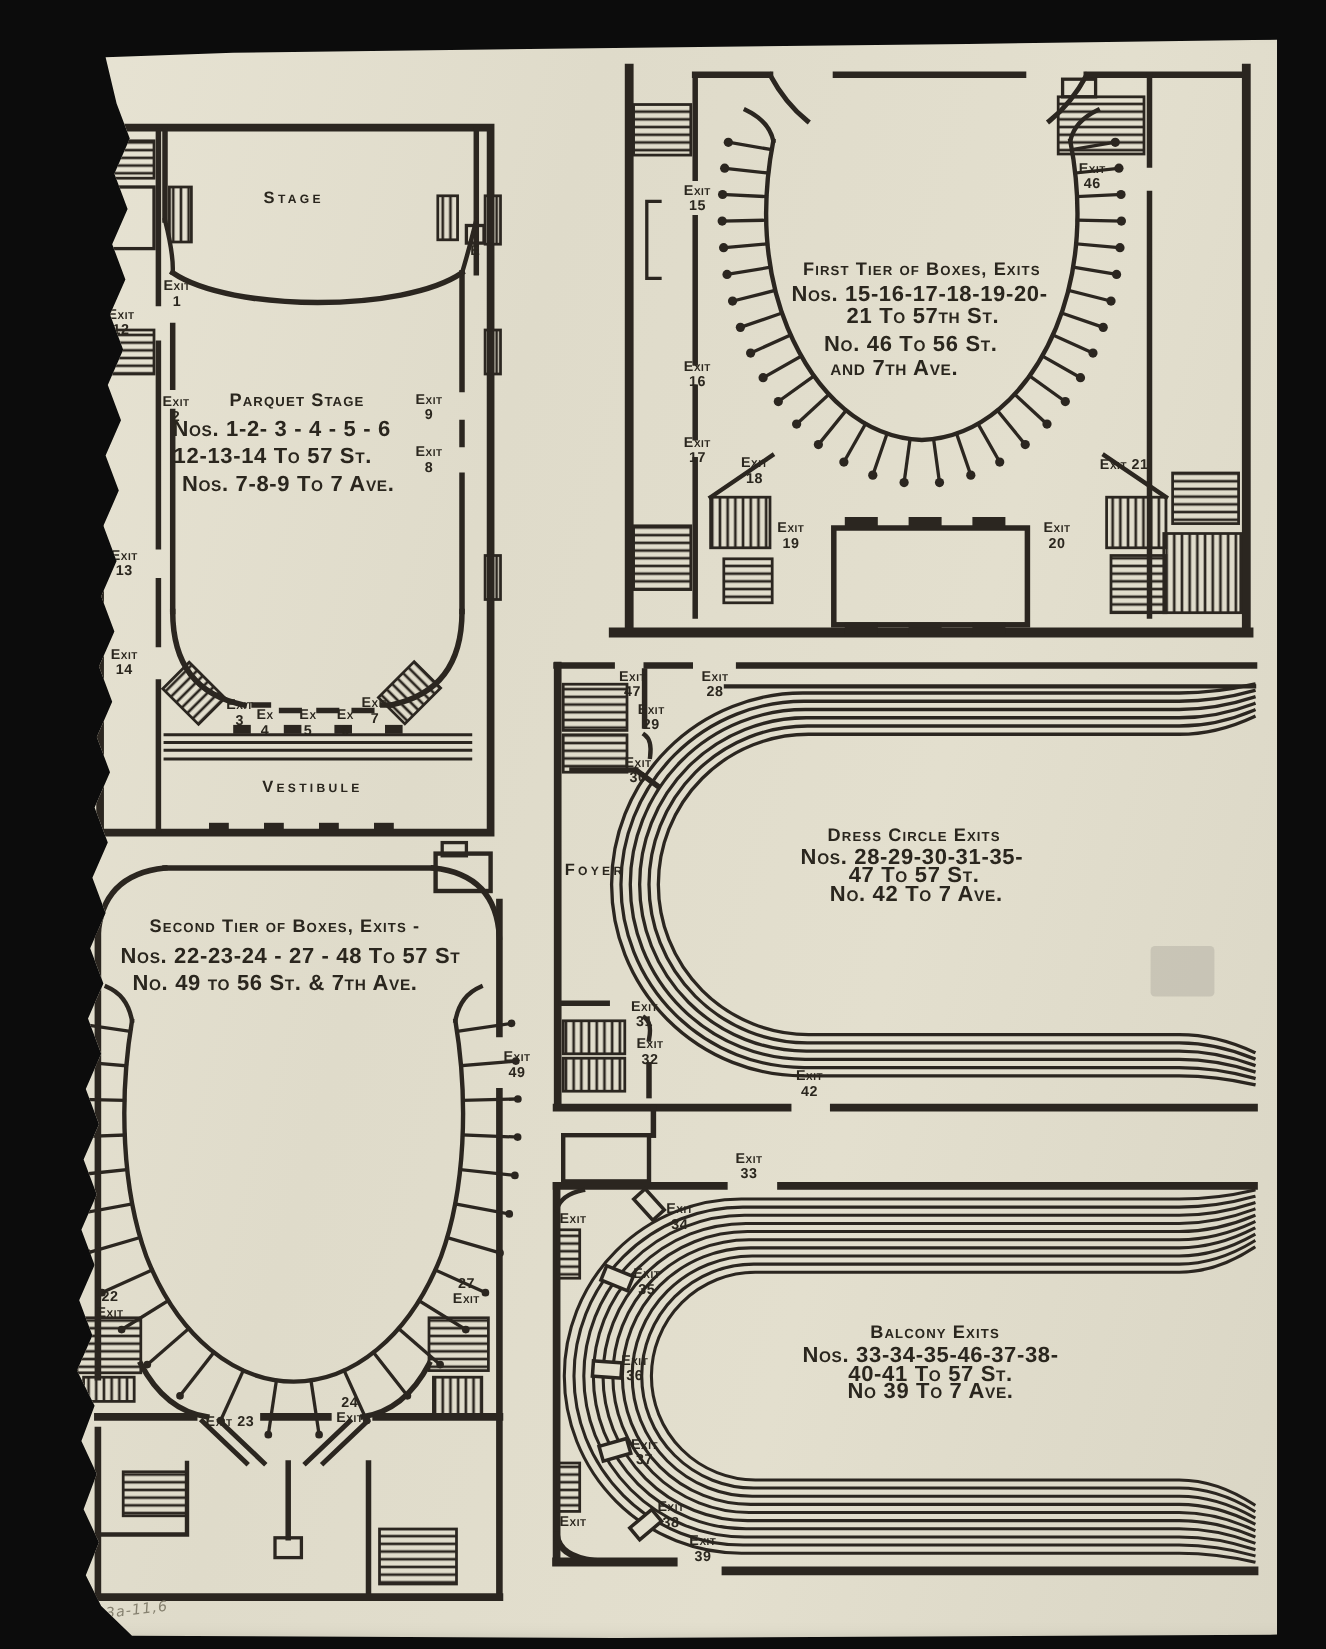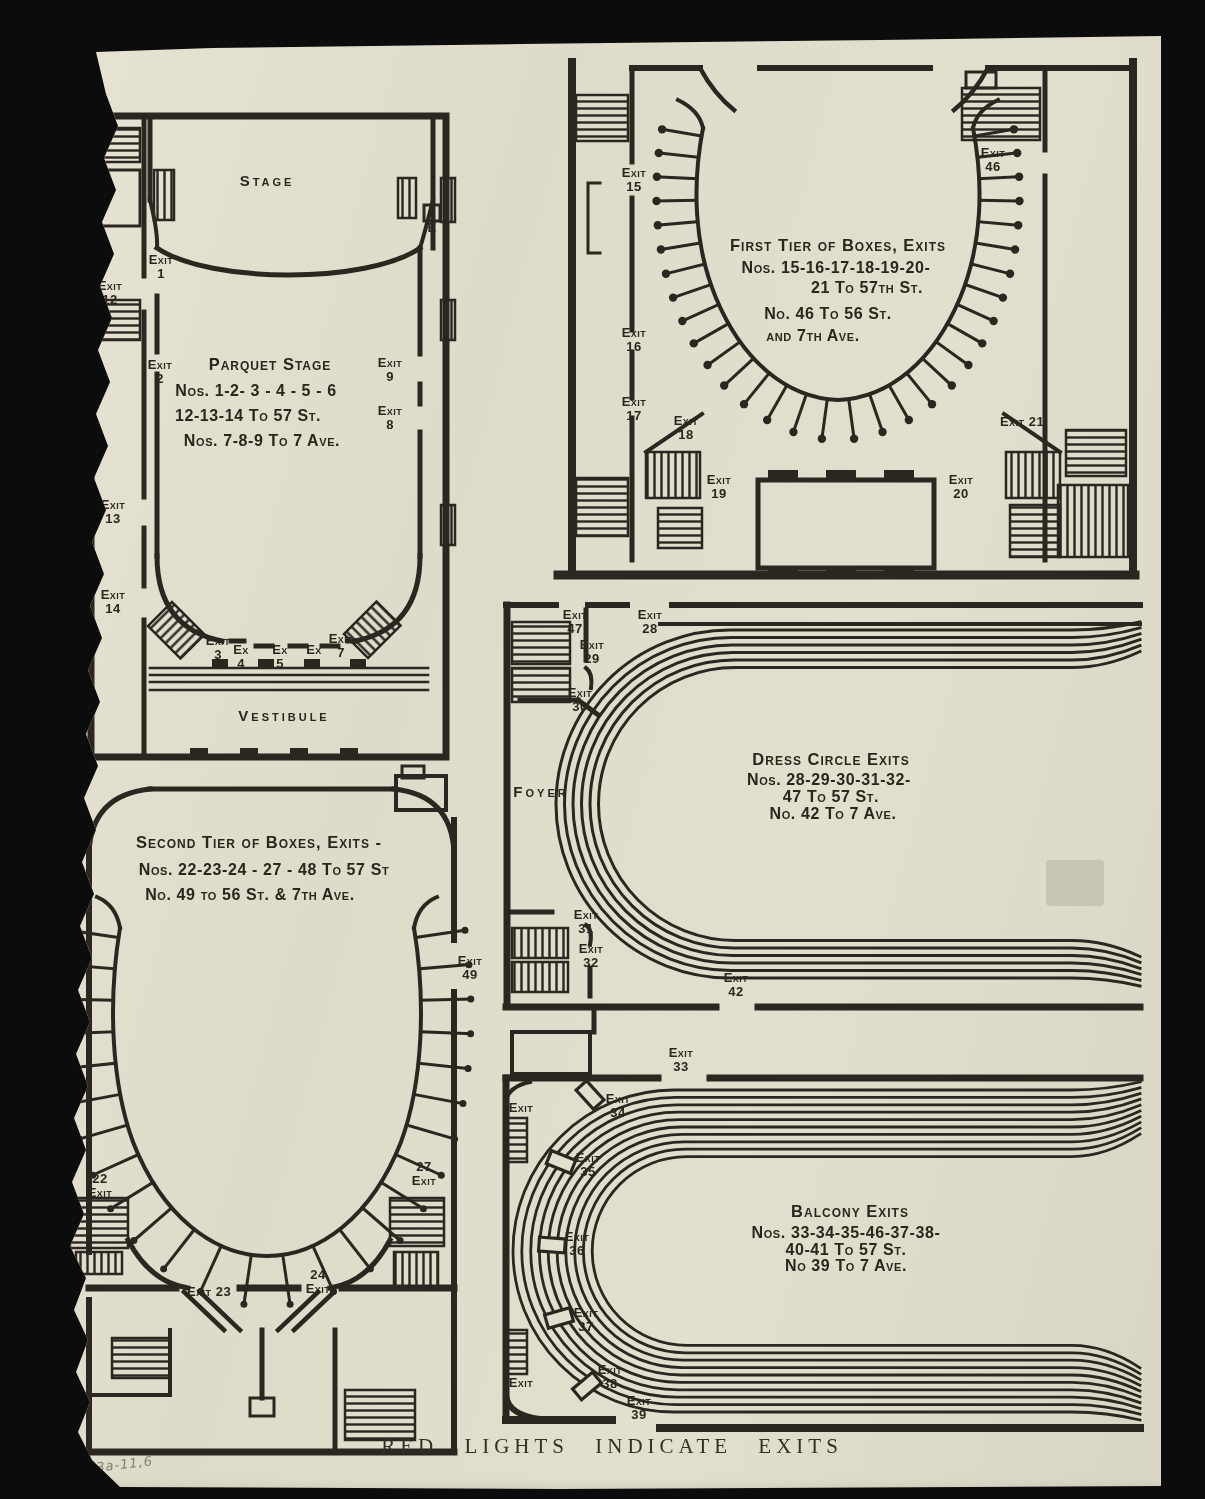--- a/index.html
+++ b/index.html
@@ -16,21 +16,21 @@
       116px 190px,104px 158px,118px 126px,106px 94px);
     box-shadow:inset -16px 0 26px -12px rgba(0,0,0,.38),inset 0 -12px 20px -10px rgba(0,0,0,.28),
                inset 0 20px 32px -14px rgba(0,0,0,.3);}
   .smudge{position:absolute;left:1046px;top:860px;width:58px;height:46px;background:#b7b3a5;
           opacity:.55;border-radius:4px;}
   svg.art{position:absolute;left:0;top:0;}
   .lbl{position:absolute;transform:translate(-50%,-50%);color:#2a261e;font-weight:bold;
        font-variant:small-caps;font-size:13px;line-height:1.08;letter-spacing:.5px;
        white-space:pre-line;text-align:center;}
   .t1{font-size:16.5px;letter-spacing:1px;}
-  .t2{font-size:16px;letter-spacing:.6px;}
+  .t2{font-size:20px;letter-spacing:.6px;}
   .big{font-size:15px;letter-spacing:3px;}
   .one{white-space:nowrap;}
   .caption{position:absolute;transform:translate(-50%,-50%);font-family:"Liberation Serif",serif;
        font-size:21px;letter-spacing:5px;word-spacing:16px;color:#332f26;white-space:nowrap;}
   .note{position:absolute;font-family:"DejaVu Sans",sans-serif;font-style:italic;font-size:13px;
        color:#85806f;transform:rotate(-7deg);letter-spacing:1px;}
 </style>
 </head>
 <body>
 
@@ -369,41 +369,41 @@
 18</div>
   <div class="lbl" style="left:719px;top:487px">Exit
 19</div>
   <div class="lbl one" style="left:1022px;top:422px">Exit 21</div>
   <div class="lbl" style="left:961px;top:487px">Exit
 20</div>
   <div class="lbl" style="left:993px;top:160px">Exit
 46</div>
   <div class="lbl t1" style="left:838px;top:246px">First Tier of Boxes, Exits</div>
   <div class="lbl t2" style="left:836px;top:268px">Nos. 15-16-17-18-19-20-</div>
-  <div class="lbl t2" style="left:867px;top:288px">21 To 57th St.</div>
+  <div class="lbl t2" style="left:839px;top:288px">21 To 57th St.</div>
   <div class="lbl t2" style="left:828px;top:314px">No.  46 To 56 St.</div>
   <div class="lbl t2" style="left:813px;top:336px">and 7th Ave.</div>
 
   <div class="lbl" style="left:575px;top:622px">Exit
 47</div>
   <div class="lbl" style="left:650px;top:622px">Exit
 28</div>
   <div class="lbl" style="left:592px;top:652px">Exit
 29</div>
   <div class="lbl" style="left:580px;top:700px">Exit
 30</div>
   <div class="lbl" style="left:586px;top:922px">Exit
 31</div>
   <div class="lbl" style="left:591px;top:956px">Exit
 32</div>
   <div class="lbl" style="left:736px;top:985px">Exit
 42</div>
   <div class="lbl big" style="left:541px;top:792px">Foyer</div>
   <div class="lbl t1" style="left:831px;top:760px">Dress Circle Exits</div>
-  <div class="lbl t2" style="left:829px;top:780px">Nos. 28-29-30-31-32-</div>
+  <div class="lbl t2" style="left:829px;top:780px">Nos. 28-29-30-31-35-</div>
   <div class="lbl t2" style="left:831px;top:797px">47 To 57 St.</div>
   <div class="lbl t2" style="left:833px;top:814px">No. 42 To  7 Ave.</div>
 
   <div class="lbl" style="left:681px;top:1060px">Exit
 33</div>
   <div class="lbl" style="left:521px;top:1108px">Exit</div>
   <div class="lbl" style="left:618px;top:1106px">Exit
 34</div>
   <div class="lbl" style="left:588px;top:1165px">Exit
 35</div>
@@ -429,16 +429,15 @@
   <div class="lbl" style="left:424px;top:1174px">27
 Exit</div>
   <div class="lbl" style="left:55px;top:1272px">Exit
 48</div>
   <div class="lbl" style="left:470px;top:968px">Exit
 49</div>
   <div class="lbl one" style="left:209px;top:1292px">Exit 23</div>
   <div class="lbl" style="left:318px;top:1282px">24
 Exit</div>
 
-  <div class="caption" style="left:612px;top:1446px">RED LIGHTS INDICATE EXITS</div>
   <div class="note" style="left:72px;top:1458px">11-3a-11,6</div>
  </div>
 </div>
 
 </body></html>

